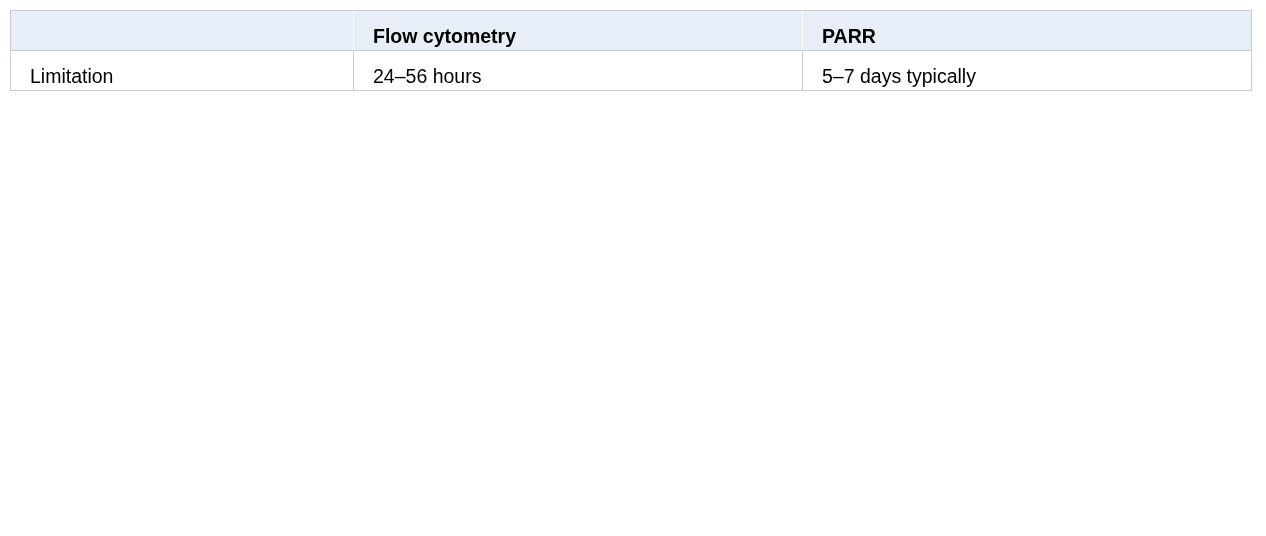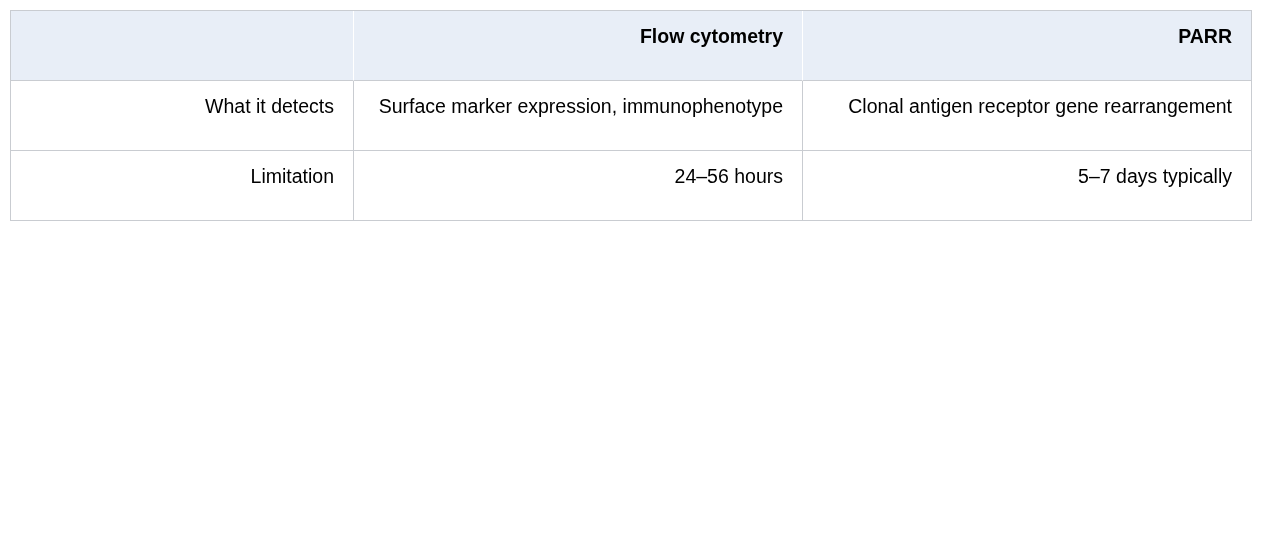--- a/index.html
+++ b/index.html
@@ -27,22 +27,22 @@
     line-height: 1.38;
     color: #000000;
   }
   col.c1 { width: 343px; }
   col.c2 { width: 449px; }
   col.c3 { width: 449px; }
   th, td {
     box-sizing: border-box;
     border-right: 1px solid #c9ccd1;
     border-bottom: 1px solid #c9ccd1;
-    padding: 12px 19px 30px 19px;
-    text-align: right;
+    padding: 12px 19px 0 19px;
+    text-align: left;
     vertical-align: top;
     word-wrap: break-word;
   }
   thead th {
     background: #e8eef7;
     font-weight: 700;
   }
   thead th:not(:last-child) {
     border-right: 1px solid #ffffff;
   }
@@ -63,24 +63,19 @@
     </colgroup>
     <thead>
       <tr>
         <th></th>
         <th>Flow cytometry</th>
         <th>PARR</th>
       </tr>
     </thead>
     <tbody>
       <tr>
-        <td>What it detects</td>
-        <td>Surface marker expression, immunophenotype</td>
-        <td>Clonal antigen receptor gene rearrangement</td>
-      </tr>
-      <tr>
         <td>Limitation</td>
         <td>24–56 hours</td>
         <td>5–7 days typically</td>
       </tr>
     </tbody>
   </table>
 </div>
 
 </body></html>

